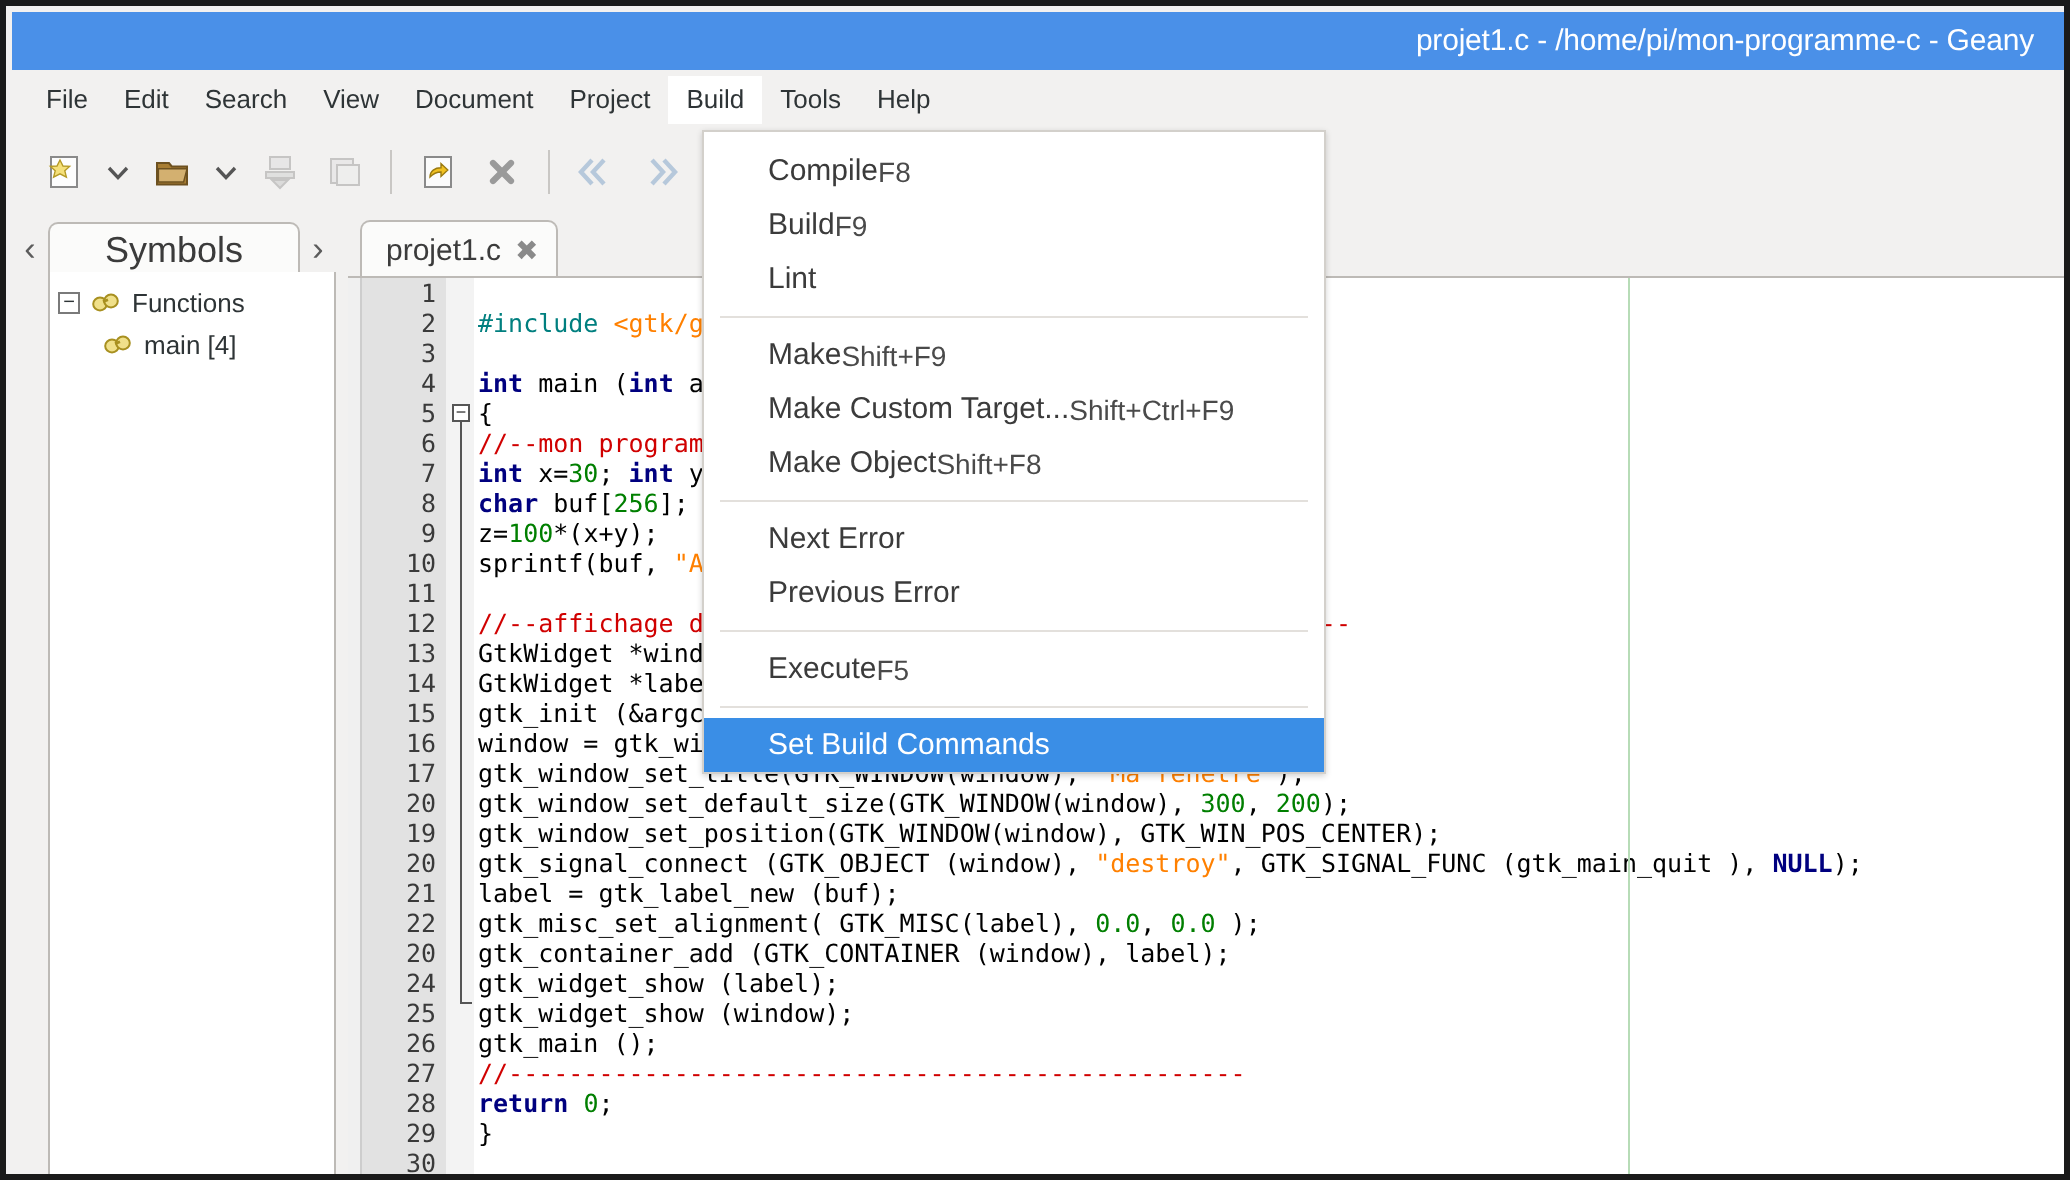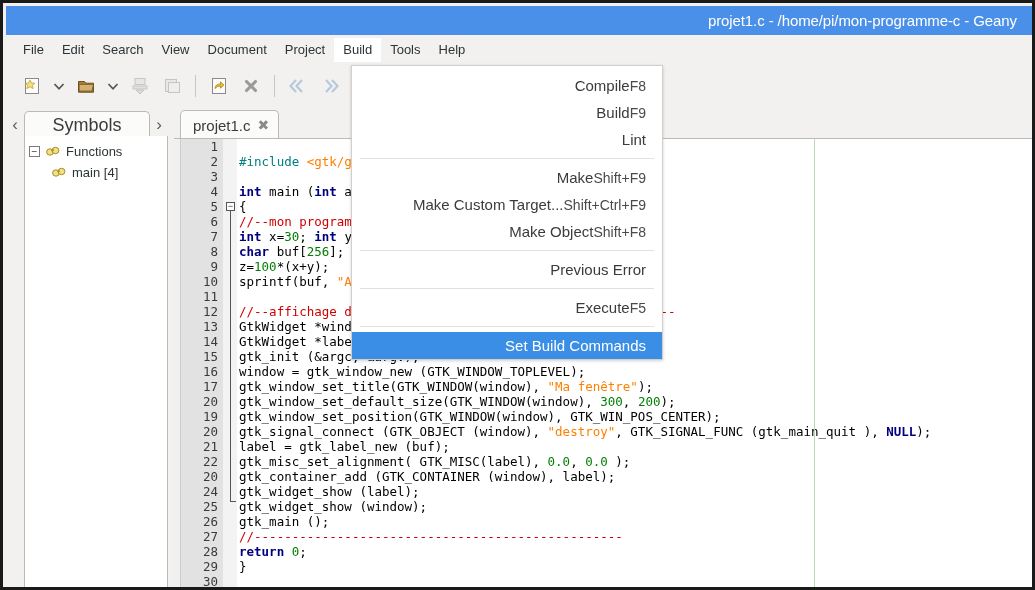--- a/index.html
+++ b/index.html
@@ -165,21 +165,21 @@
     position:absolute;left:348px;top:62px;width:312px;
     background:#ffffff;
     border:1px solid #d3d0cb;
     box-shadow:0 1px 3px rgba(0,0,0,0.18);
     padding:6px 0 0 0;box-sizing:border-box;
     z-index:40;
     font-size:15px;color:#3b3b3b;
   }
   .mi{
     height:27px;display:flex;align-items:center;
-    padding:0 16px 0 32px;justify-content:flex-end;
+    padding:0 16px 0 32px;justify-content:flex-start;
     white-space:nowrap;
   }
   .mi.sel{background:#3a8ee6;color:#ffffff;}
   .mi .accel{color:#4a4a4a;font-size:14px;}
   .mi.sel .accel{color:#eaf3fd;}
   .msep{height:1px;background:#e3e0dc;margin:5px 8px;}
 </style>
 </head>
 <body>
 
@@ -418,20 +418,24 @@
       <div class="mi">
         <span>Make Custom Target...</span>
         <span class="accel">Shift+Ctrl+F9</span>
       </div>
       <div class="mi">
         <span>Make Object</span>
         <span class="accel">Shift+F8</span>
       </div>
       <div class="msep"></div>
       <div class="mi">
+        <span>Next Error</span>
+        <span class="accel"></span>
+      </div>
+      <div class="mi">
         <span>Previous Error</span>
         <span class="accel"></span>
       </div>
       <div class="msep"></div>
       <div class="mi">
         <span>Execute</span>
         <span class="accel">F5</span>
       </div>
       <div class="msep"></div>
       <div class="mi sel">

